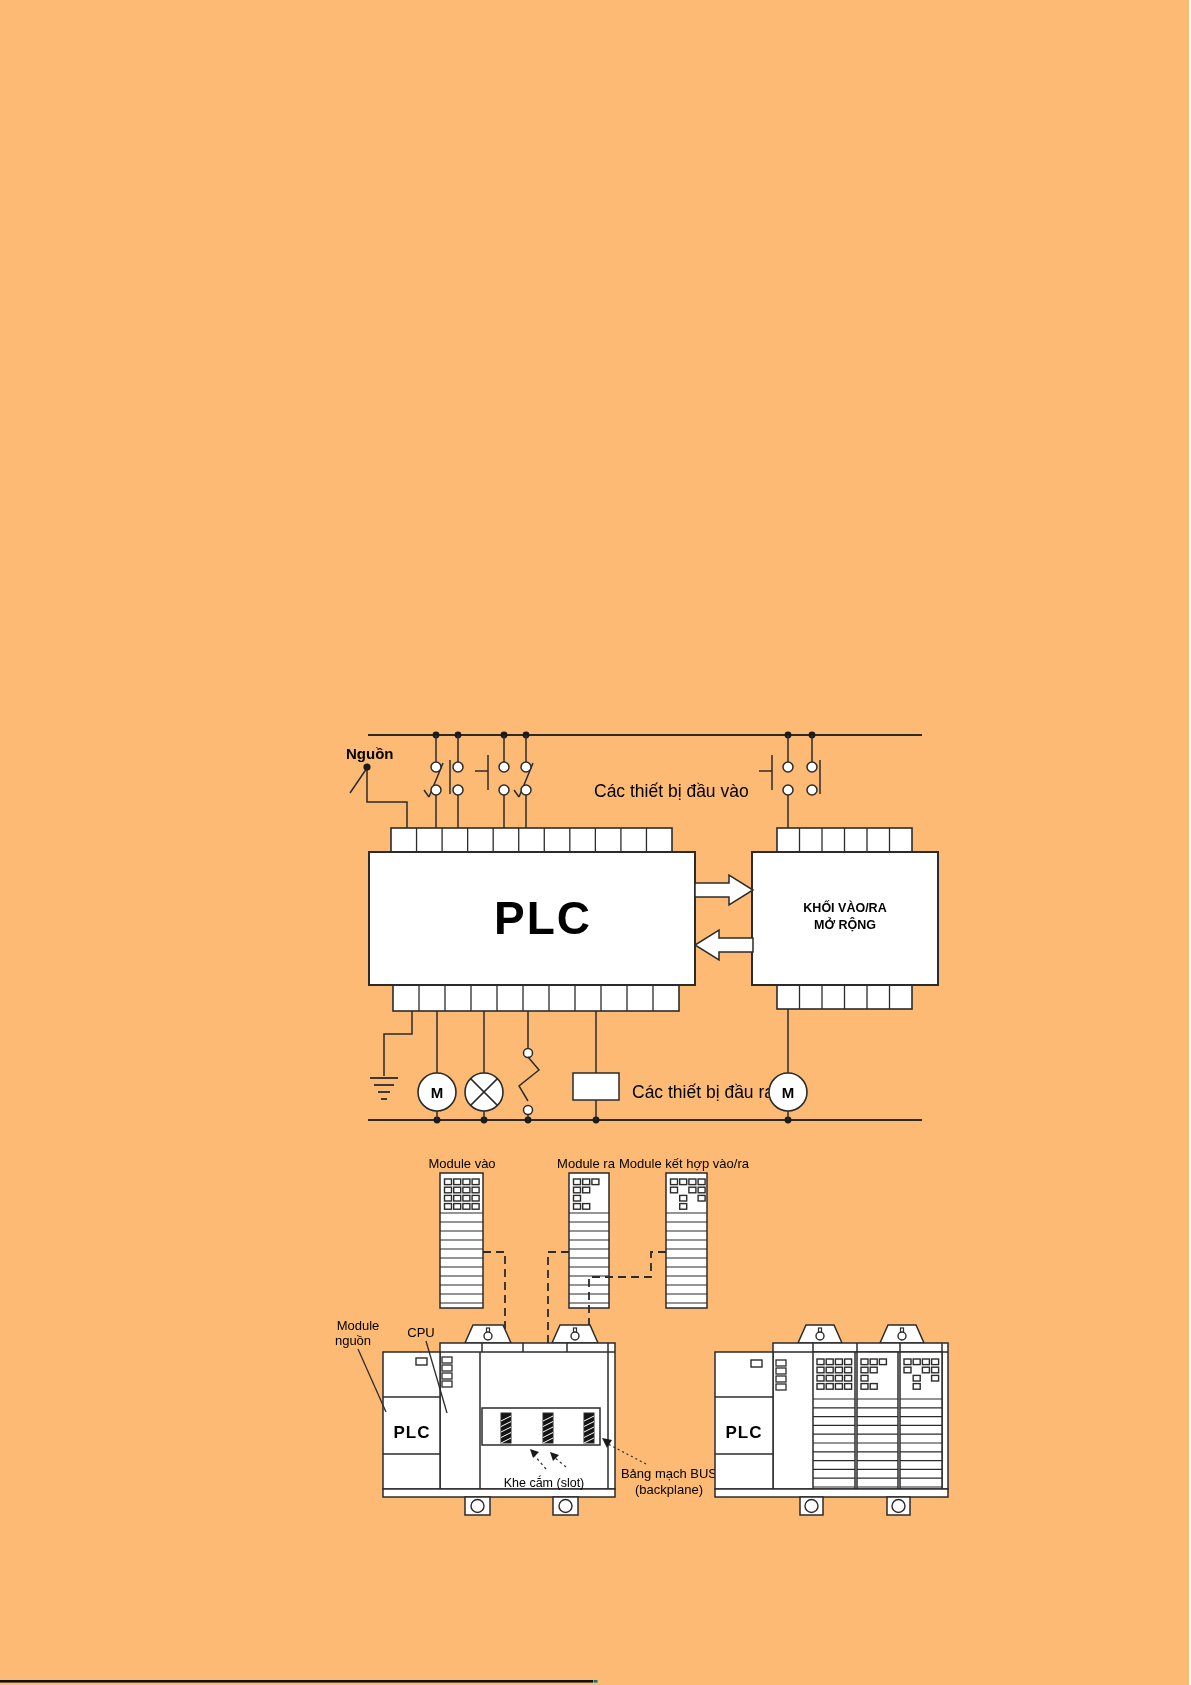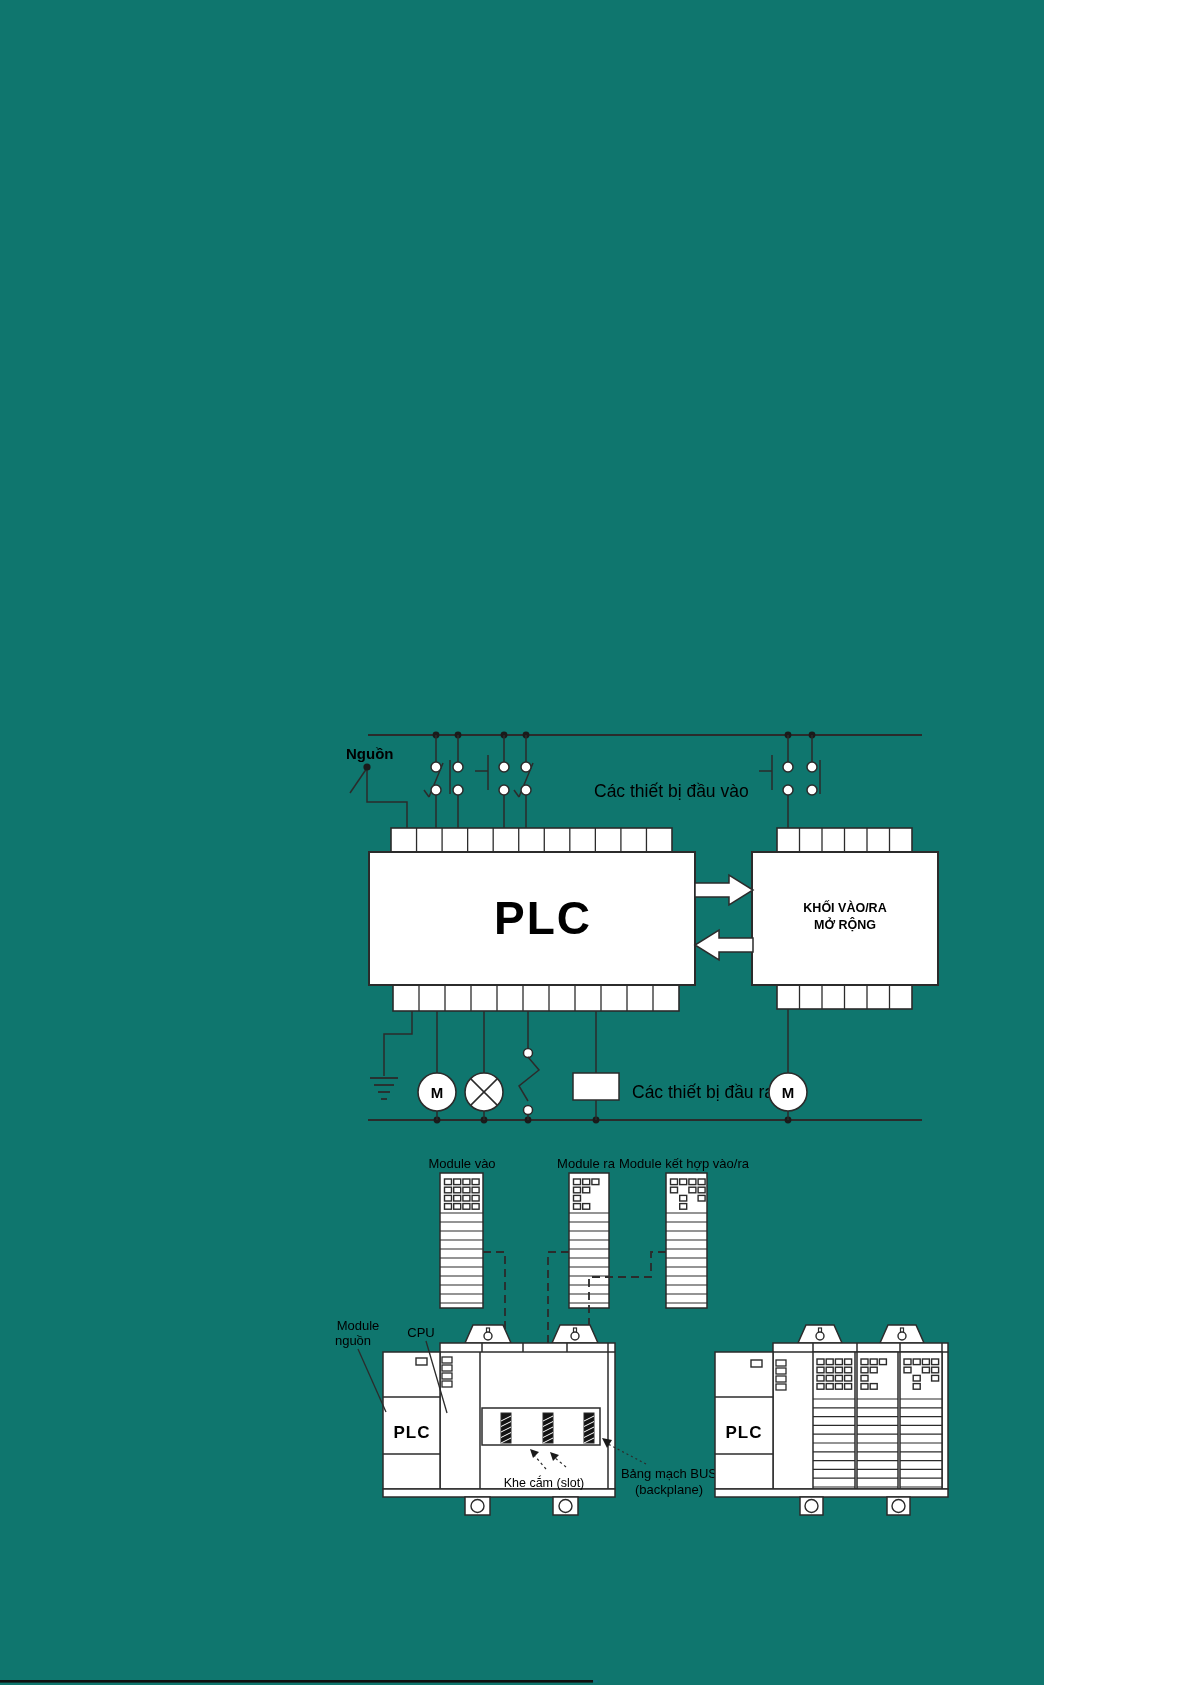--- a/index.html
+++ b/index.html
@@ -1,16 +1,16 @@
 <!DOCTYPE html>
 <html><head>
 <meta charset="utf-8">
 <style>
   html,body{margin:0;padding:0;background:#ffffff;}
-  .page{position:relative;width:1044px;height:1685px;background:#0f766e;overflow:hidden;
+  .page{position:relative;width:1189px;height:1685px;background:#fdba74;overflow:hidden;
         font-family:"Liberation Sans",sans-serif;}
   svg{position:absolute;left:0;top:0;}
   text{fill:#000;stroke:none;font-family:"Liberation Sans",sans-serif;}
   .mid{text-anchor:middle;}
   .t17{font-size:17.5px;}
   .t13{font-size:13px;}
   .t12{font-size:12.5px;}
   .b15{font-size:15px;font-weight:bold;}
   .b46{font-size:46px;font-weight:bold;letter-spacing:2px;}
   .b17{font-size:17px;font-weight:bold;letter-spacing:1px;}

